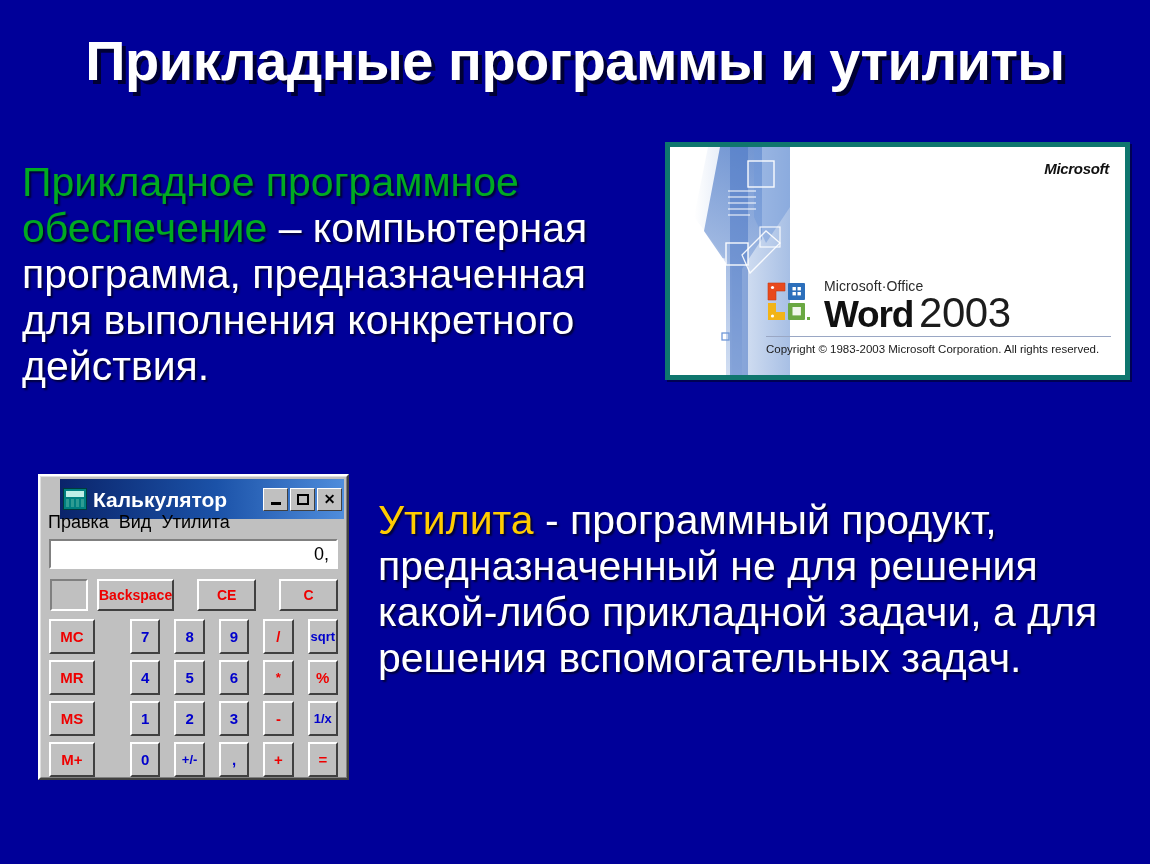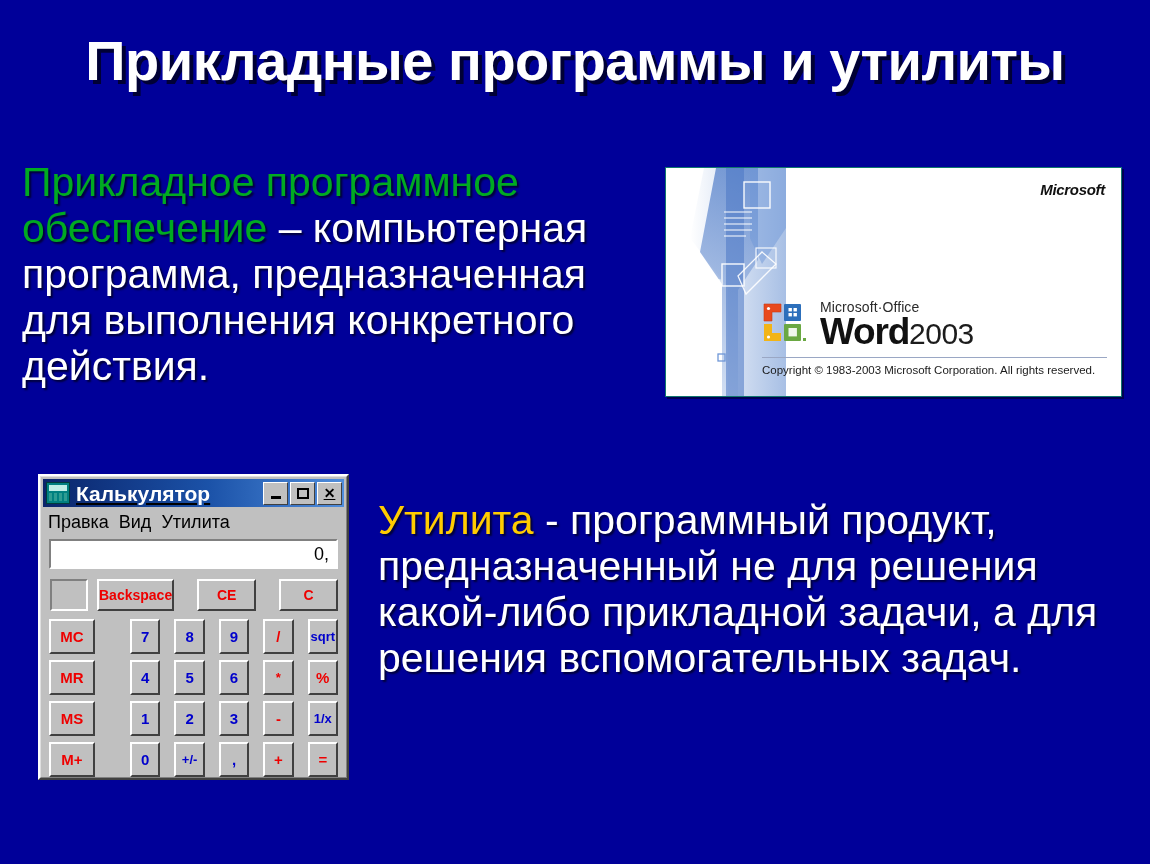--- a/index.html
+++ b/index.html
@@ -54,25 +54,25 @@
     line-height: 1.12;
     color: #ffffff;
     text-shadow: 2px 2px 2px rgba(0,0,30,0.8);
   }
   .term-yellow { color: #ffcc00; }
 
   
   .splash {
     position: absolute;
     left: 665px;
-    top: 167px;
+    top: 142px;
     width: 455px;
     height: 228px;
     background: #ffffff;
-    border: 1px solid #0f766e;
+    border: 5px solid #0f766e;
     box-shadow: 2px 2px 0 rgba(0,0,0,0.45);
     overflow: hidden;
   }
   .splash-art {
     position: absolute;
     left: 0;
     top: 0;
     width: 120px;
     height: 228px;
     overflow: hidden;
@@ -116,23 +116,24 @@
     justify-content: flex-end;
   }
   .splash-word {
     font-size: 37px;
     font-weight: bold;
     color: #111111;
     letter-spacing: -1.2px;
     line-height: 1;
   }
   .splash-year {
-    font-size: 30px;
+    font-size: 42px;
     color: #1c1c1c;
     letter-spacing: -0.5px;
+    margin-left: 6px;
     line-height: 1;
   }
   .splash-rule {
     position: absolute;
     left: 96px;
     top: 189px;
     width: 345px;
     height: 1px;
     background: #9aa7c4;
   }
@@ -164,29 +165,28 @@
   .calc-inner {
     position: absolute;
     inset: 0;
     border-top: 1px solid #dfdfdf;
     border-left: 1px solid #dfdfdf;
     border-right: 1px solid #808080;
     border-bottom: 1px solid #808080;
   }
   .calc-titlebar {
     position: absolute;
-    left: 3px;
+    left: 20px;
     top: 3px;
     right: 3px;
-    height: 28px;
+    height: 40px;
     background: linear-gradient(to right, #0a246a 0%, #1b52a8 55%, #4f8ddc 100%);
     display: flex;
     align-items: center;
     padding: 0 2px 0 3px;
-    text-decoration: underline;
   }
   .calc-icon {
     width: 22px;
     height: 20px;
     background: #008080;
     border: 1px solid #003c3c;
     position: relative;
     flex: 0 0 auto;
     margin-right: 6px;
   }

